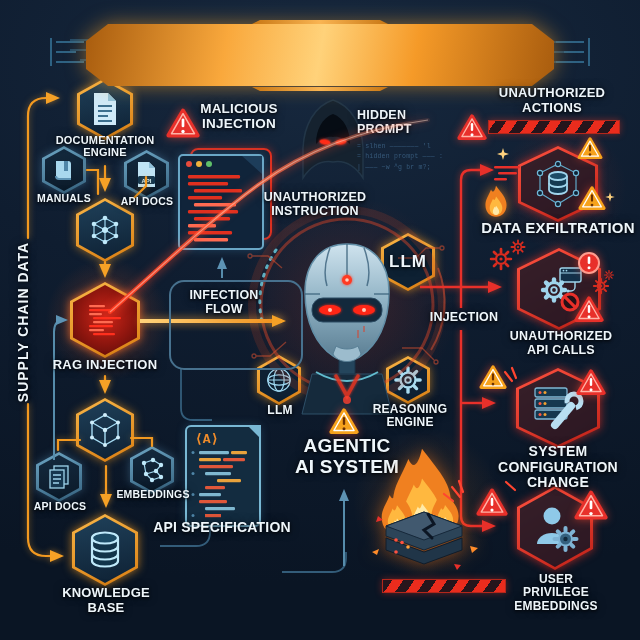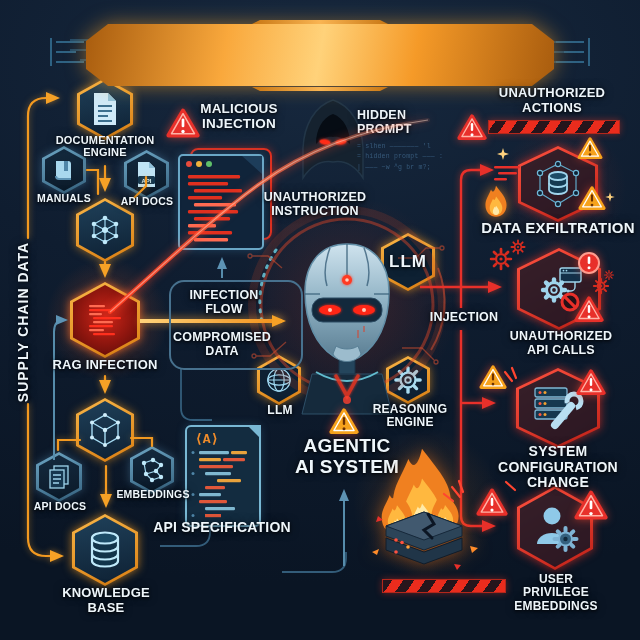--- a/index.html
+++ b/index.html
@@ -539,39 +539,37 @@
   </div>
 
   <div class="hz" style="left:488px;top:120px;width:130px;"></div>
   <div class="hz" style="left:382px;top:579px;width:122px;"></div>
 
   <div class="lbl" style="left:24px;top:322px;transform:translate(-50%,-50%) rotate(-90deg);white-space:nowrap;font-size:14px;letter-spacing:1px;">SUPPLY CHAIN DATA</div>
   <div class="lbl" style="left:105px;top:134px;font-size:11px;">DOCUMENTATION
 ENGINE</div>
   <div class="lbl" style="left:64px;top:193px;font-size:10.5px;">MANUALS</div>
   <div class="lbl" style="left:147px;top:196px;font-size:10.5px;">API DOCS</div>
-  <div class="lbl" style="left:105px;top:358px;font-size:13px;white-space:nowrap;">RAG INFECTION</div>
+  <div class="lbl" style="left:105px;top:358px;font-size:13px;white-space:nowrap;">RAG INJECTION</div>
   <div class="lbl" style="left:60px;top:501px;font-size:10.5px;">API DOCS</div>
   <div class="lbl" style="left:153px;top:489px;font-size:10.5px;">EMBEDDINGS</div>
   <div class="lbl" style="left:106px;top:586px;font-size:13px;">KNOWLEDGE
 BASE</div>
 
   <div class="lbl" style="left:239px;top:101px;font-size:13.5px;">MALICIOUS
 INJECTION</div>
   <div class="lbl left" style="left:357px;top:108px;font-size:12.5px;">HIDDEN
 PROMPT</div>
   <div class="lbl left code" style="left:357px;top:142px;font-size:6.5px;color:#36597a;line-height:1.6;">= slhen ——————— 'l
 = hidden prompt ——— :
 | ——— ~w ^g  br m?;</div>
   <div class="lbl" style="left:315px;top:190px;font-size:12.5px;">UNAUTHORIZED
 INSTRUCTION</div>
   <div class="lbl" style="left:224px;top:288px;font-size:12.5px;">INFECTION
 FLOW</div>
-  <div class="lbl" style="left:222px;top:330px;font-size:12.5px;">COMPROMISED
-DATA</div>
   <div class="lbl" style="left:408px;top:252px;font-size:17px;letter-spacing:1px;">LLM</div>
   <div class="lbl" style="left:280px;top:404px;font-size:12px;">LLM</div>
   <div class="lbl" style="left:410px;top:403px;font-size:12px;">REASONING
 ENGINE</div>
   <div class="lbl" style="left:347px;top:436px;font-size:19px;line-height:1.08;">AGENTIC
 AI SYSTEM</div>
   <div class="lbl" style="left:222px;top:520px;font-size:14px;white-space:nowrap;">API SPECIFICATION</div>
   <div class="lbl" style="left:464px;top:310px;font-size:12.5px;white-space:nowrap;">INJECTION</div>
 
   <div class="lbl" style="left:552px;top:86px;font-size:13px;">UNAUTHORIZED

